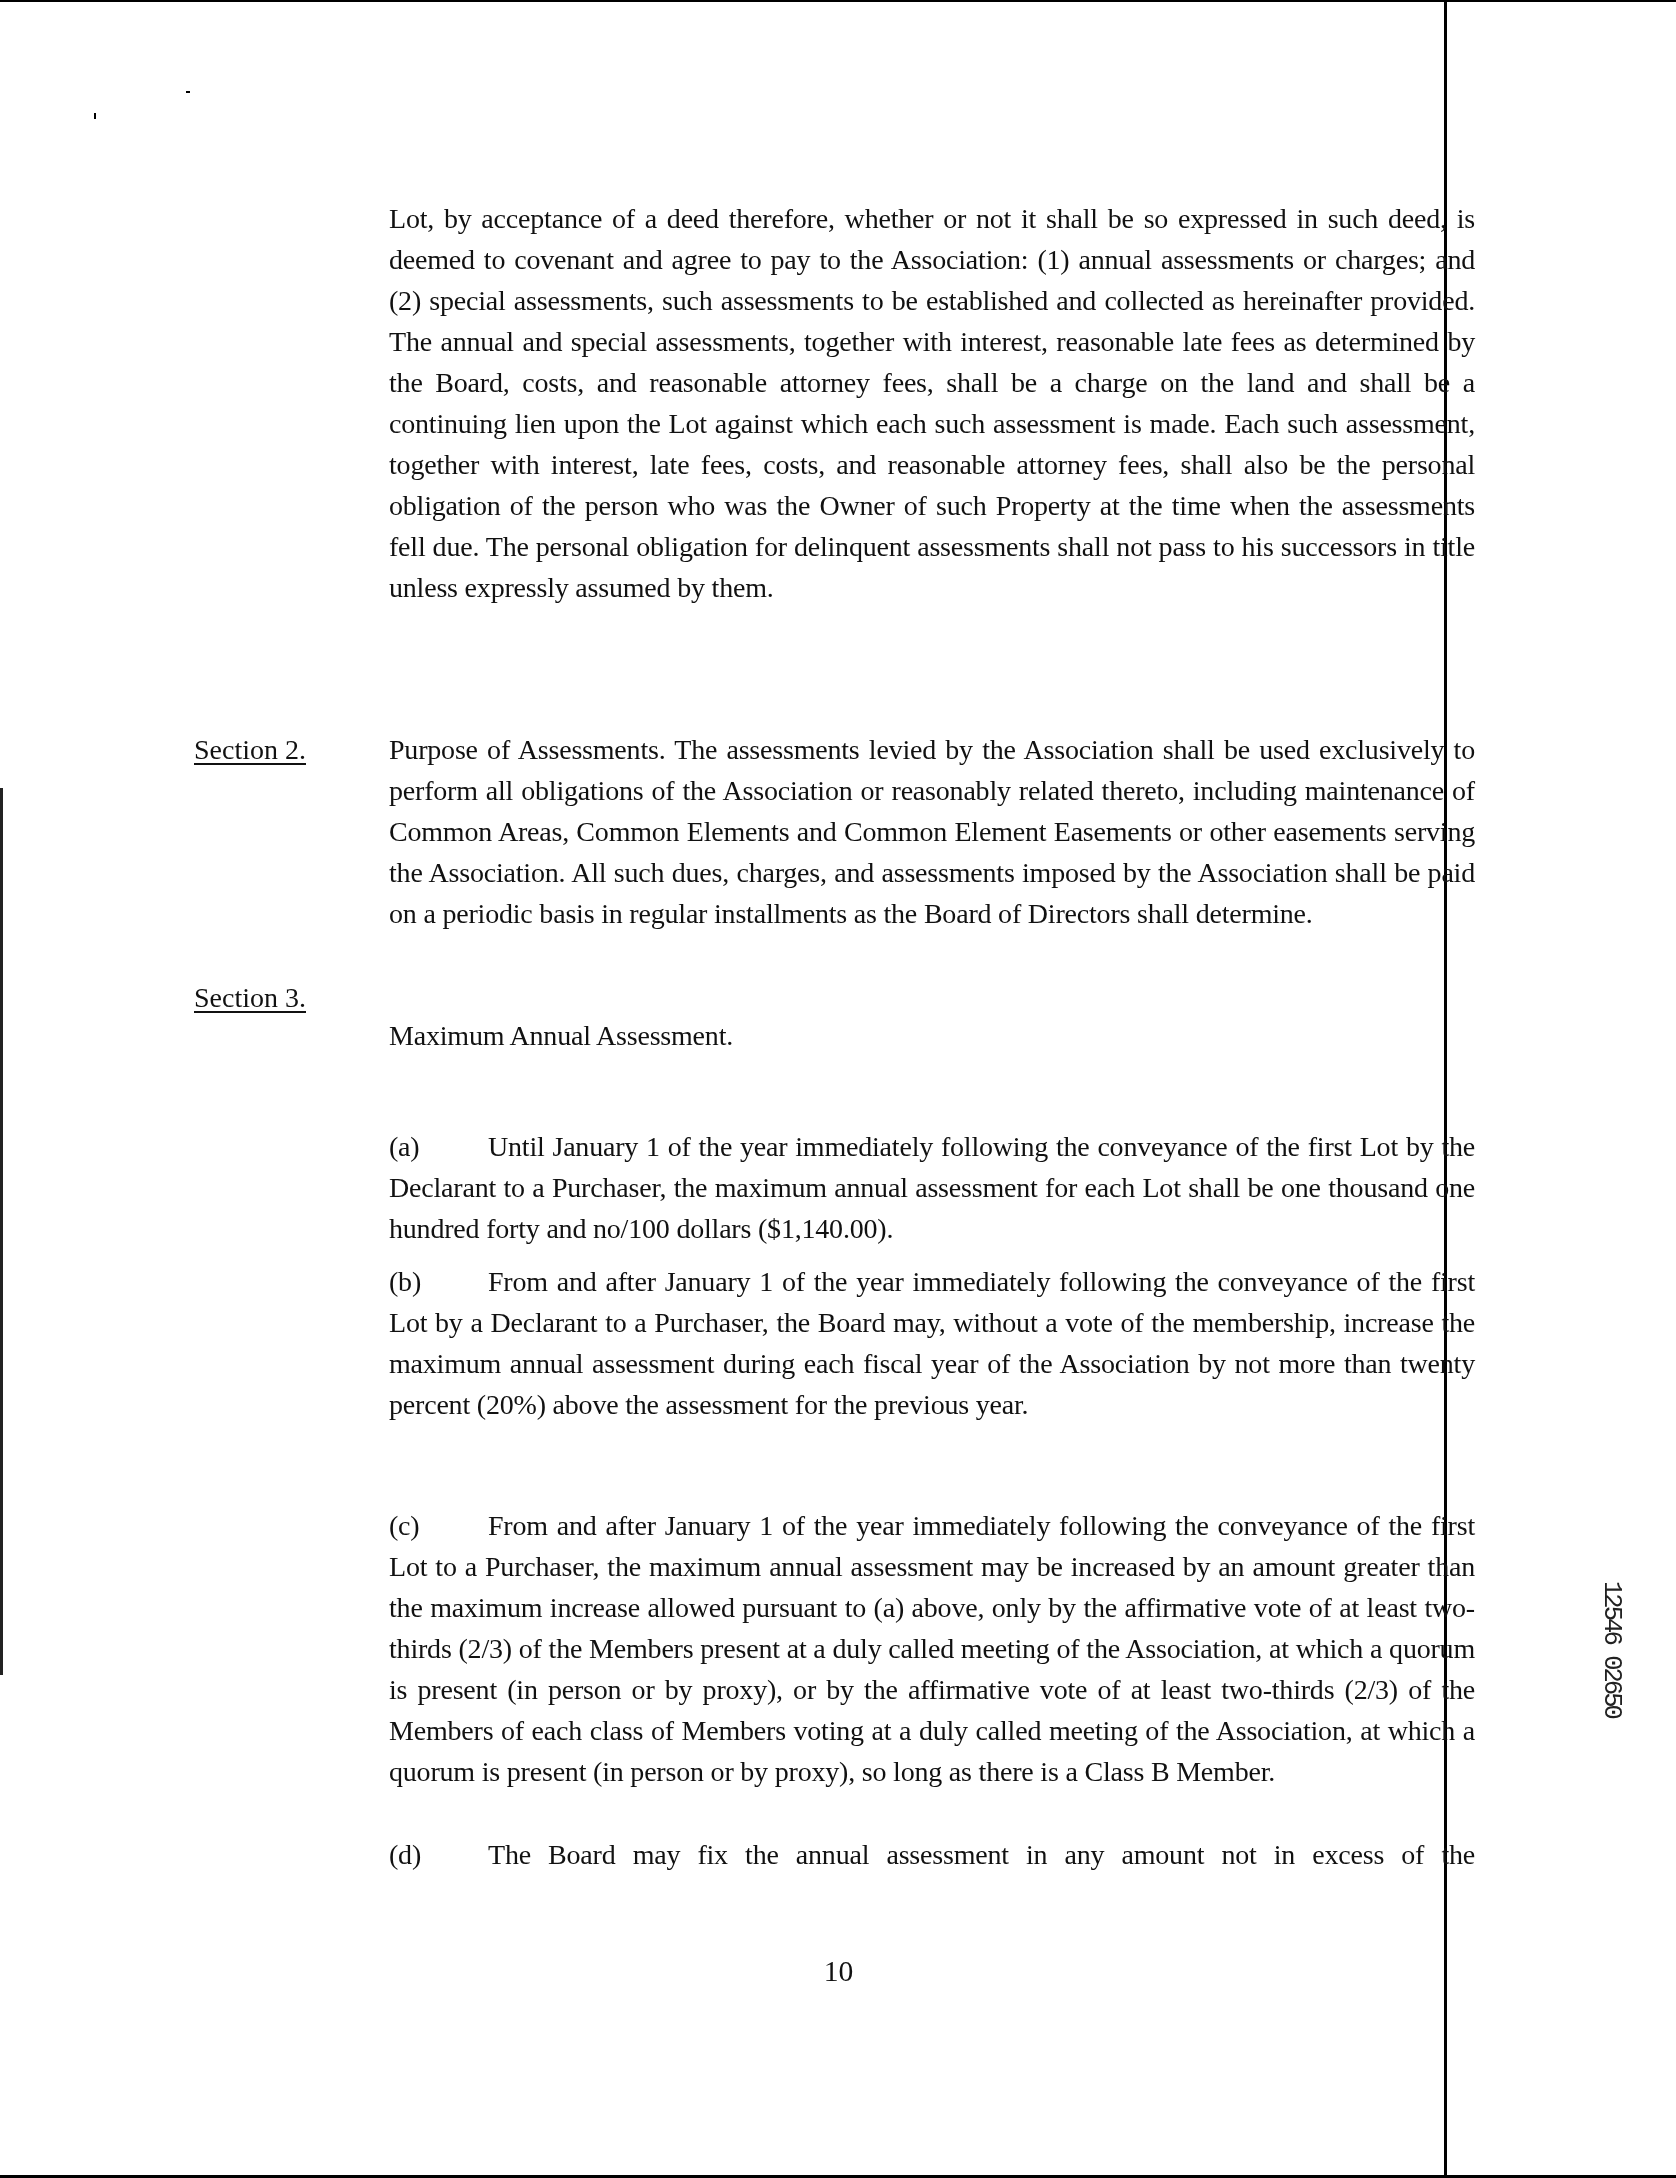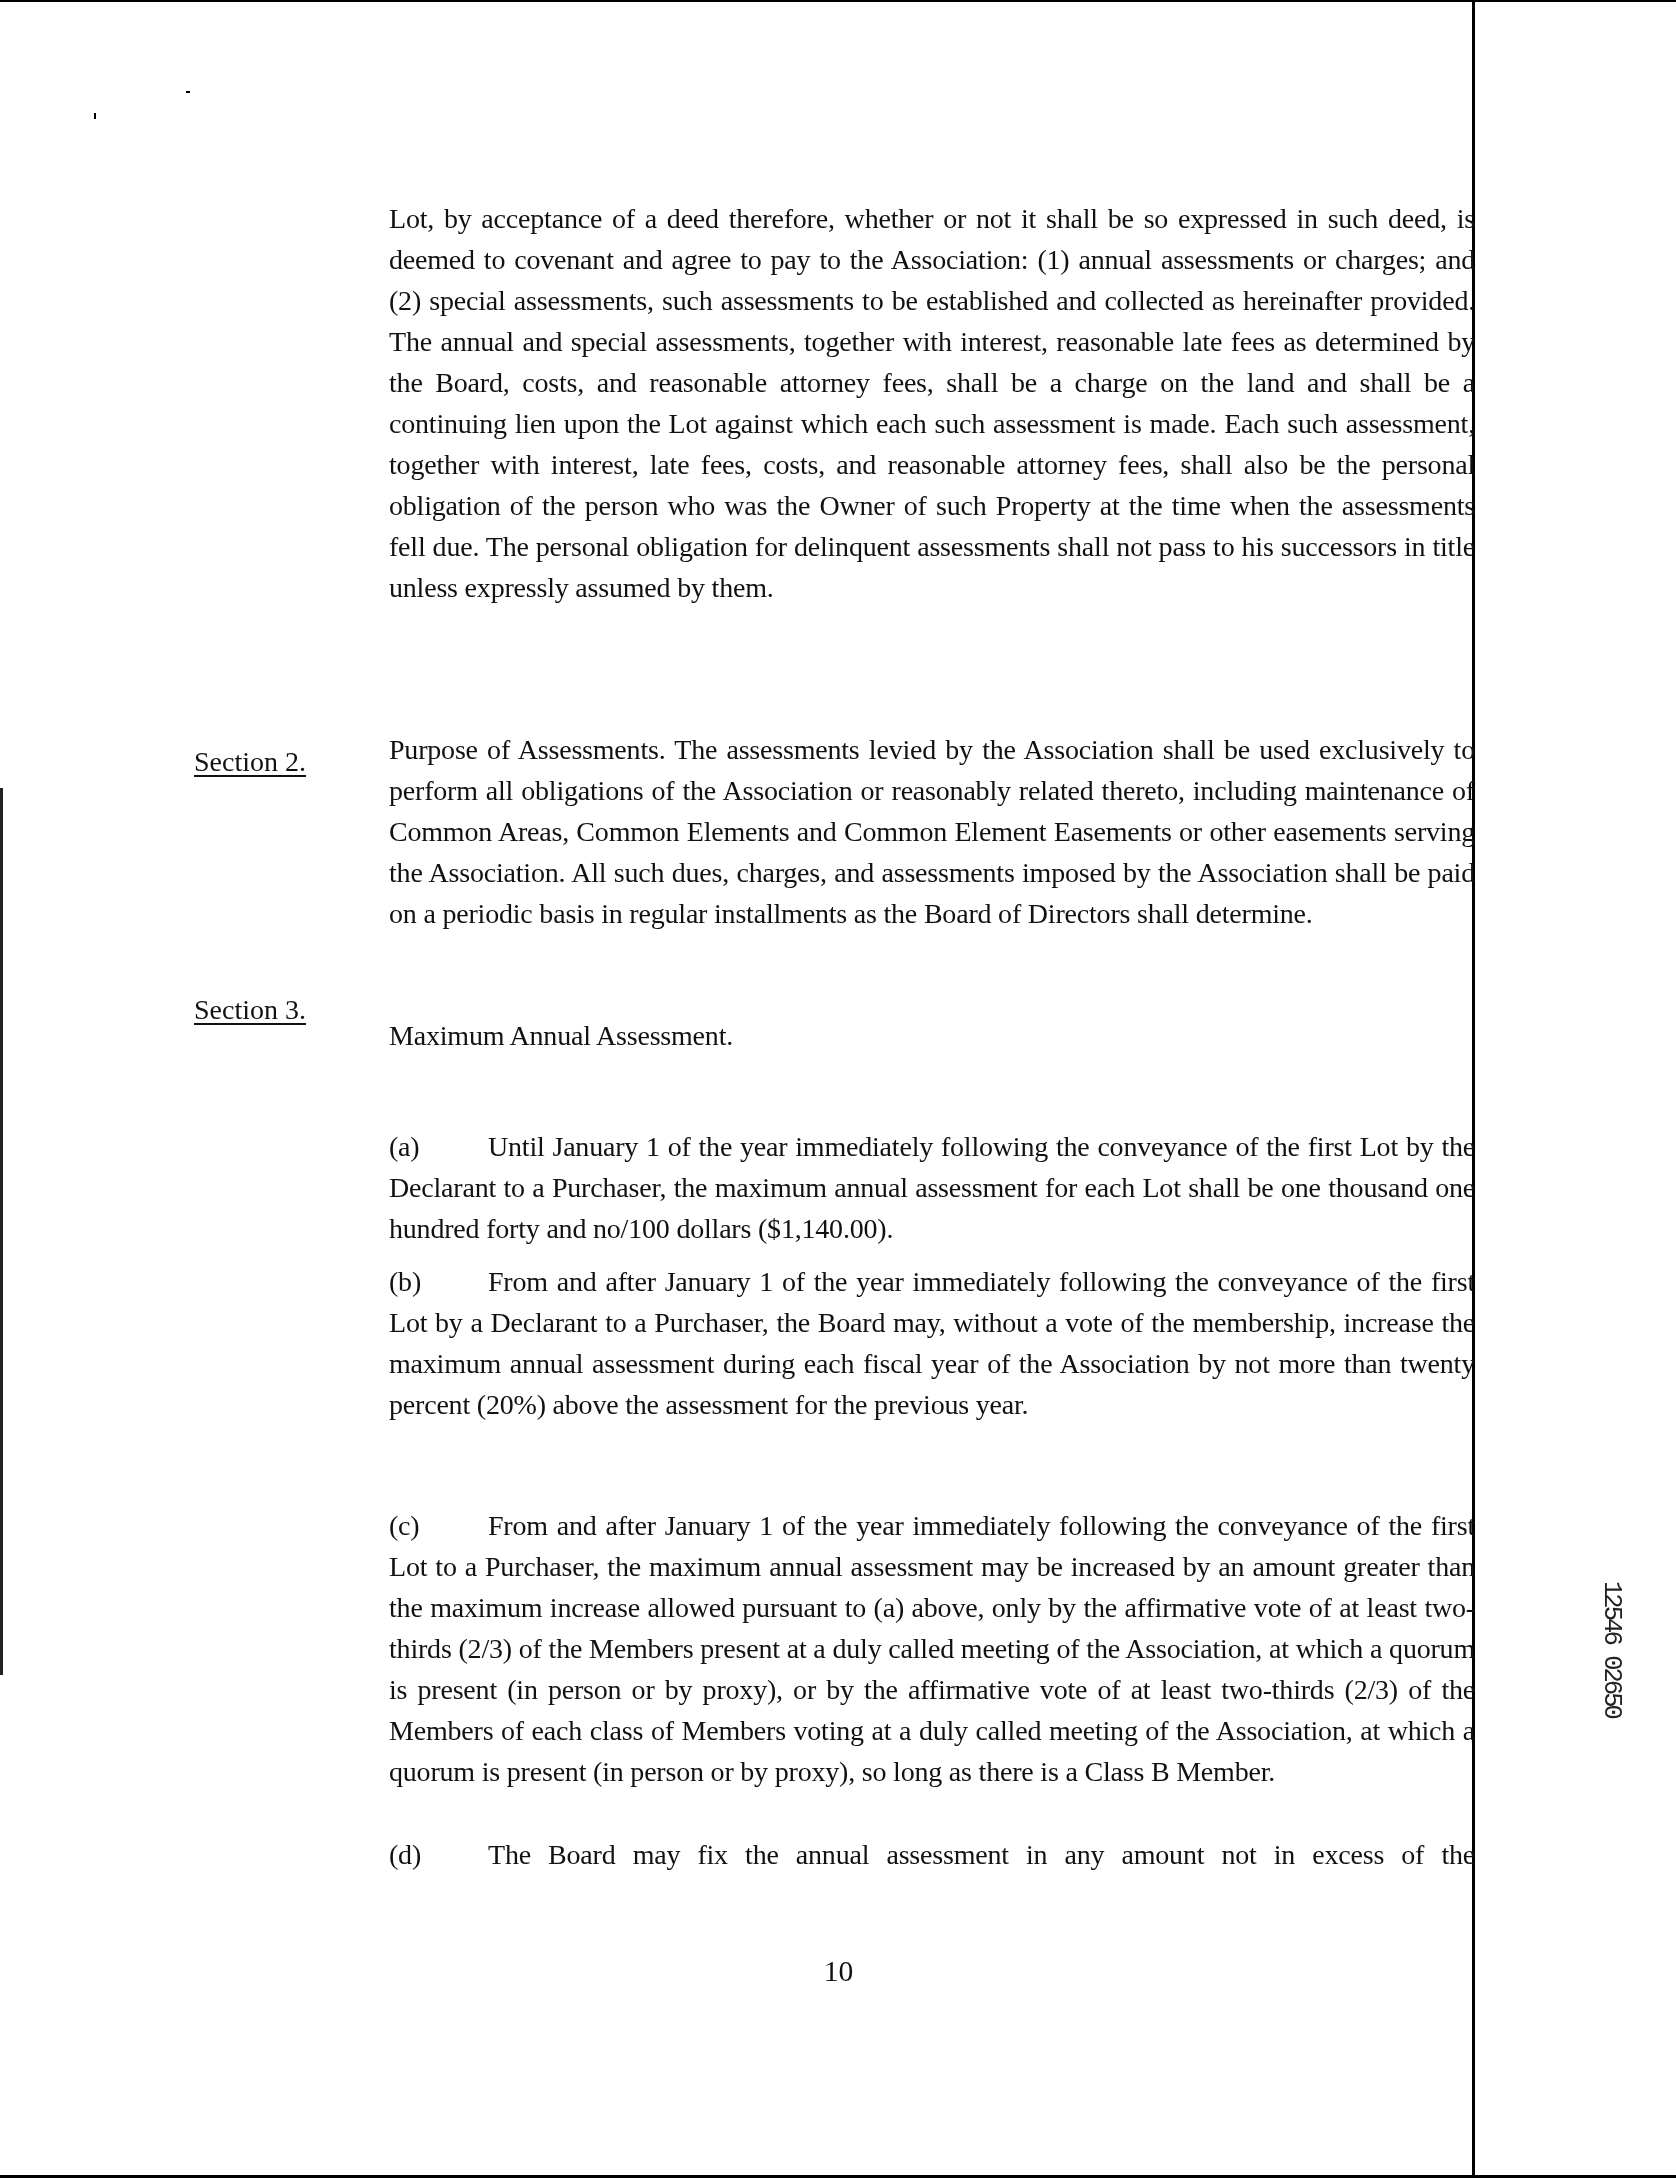--- a/index.html
+++ b/index.html
@@ -2,38 +2,37 @@
 <html><head>
 <meta charset="utf-8">
 <style>
   html, body { margin: 0; padding: 0; background: #ffffff; }
   body { width: 1677px; height: 2179px; position: relative; overflow: hidden; }
   .page {
     position: absolute; left: 0; top: 0; width: 1447px; height: 2179px;
     background: #ffffff;
     font-family: "Liberation Serif", "DejaVu Serif", serif;
     color: #111111;
-    padding-left: 28px;
   }
   .border-top { position: absolute; left: 0; top: 0; width: 1677px; height: 2px; background: #000; }
   .border-right { position: absolute; right: 0; top: 0; width: 3px; height: 2179px; background: #000; }
   .border-bottom { position: absolute; left: 0; bottom: 0; width: 1677px; height: 3.9px; background: #000; }
   .border-left { position: absolute; left: 0; top: 788px; width: 3px; height: 887px; background: #222; }
   .speck { position: absolute; background: #000; }
 
   .body-text {
     position: absolute; left: 389px; width: 1086px;
     font-size: 28px; line-height: 41px;
     text-align: justify;
     letter-spacing: -0.2px;
   }
   .label {
     position: absolute; left: 194px;
     font-size: 28px; line-height: 41px;
-    text-decoration: underline; text-underline-offset: 3.9px; margin-top: 12px;
+    text-decoration: underline; text-underline-offset: 3.9px;
   }
   .u { text-underline-offset: 3.9px; }
   .item-marker { display: inline-block; width: 99px; }
   .page-number {
     position: absolute; left: 0; width: 1677px; top: 1955px;
     text-align: center; font-size: 29.6px; font-weight: normal;
   }
   .stamp {
     position: absolute; left: 1598px; top: 1581px;
     font-family: "Liberation Mono", "DejaVu Sans Mono", monospace;

